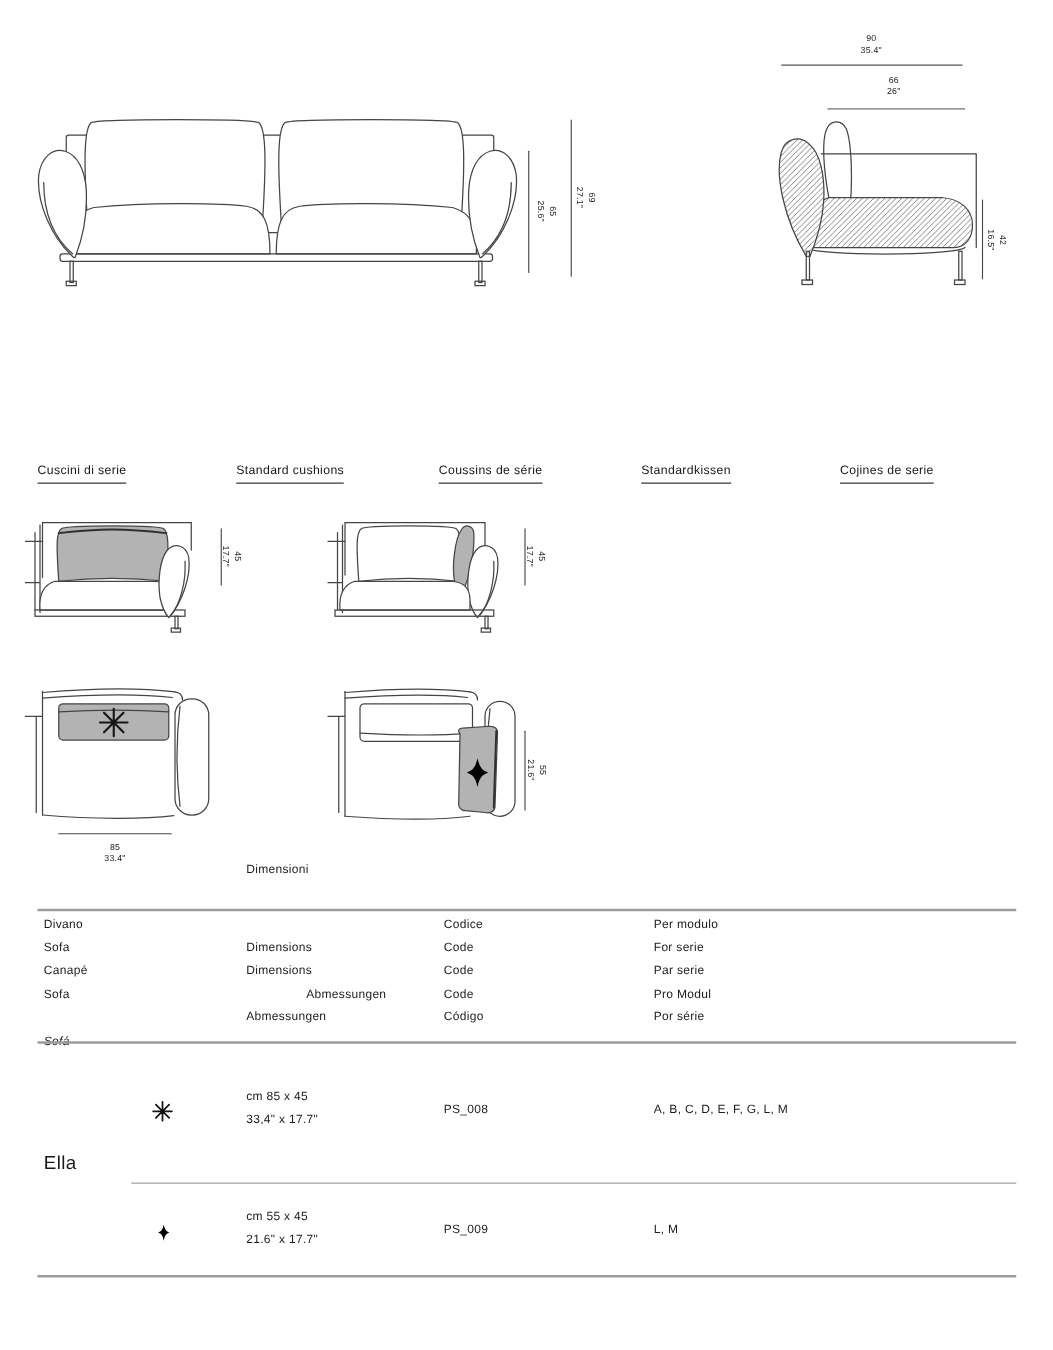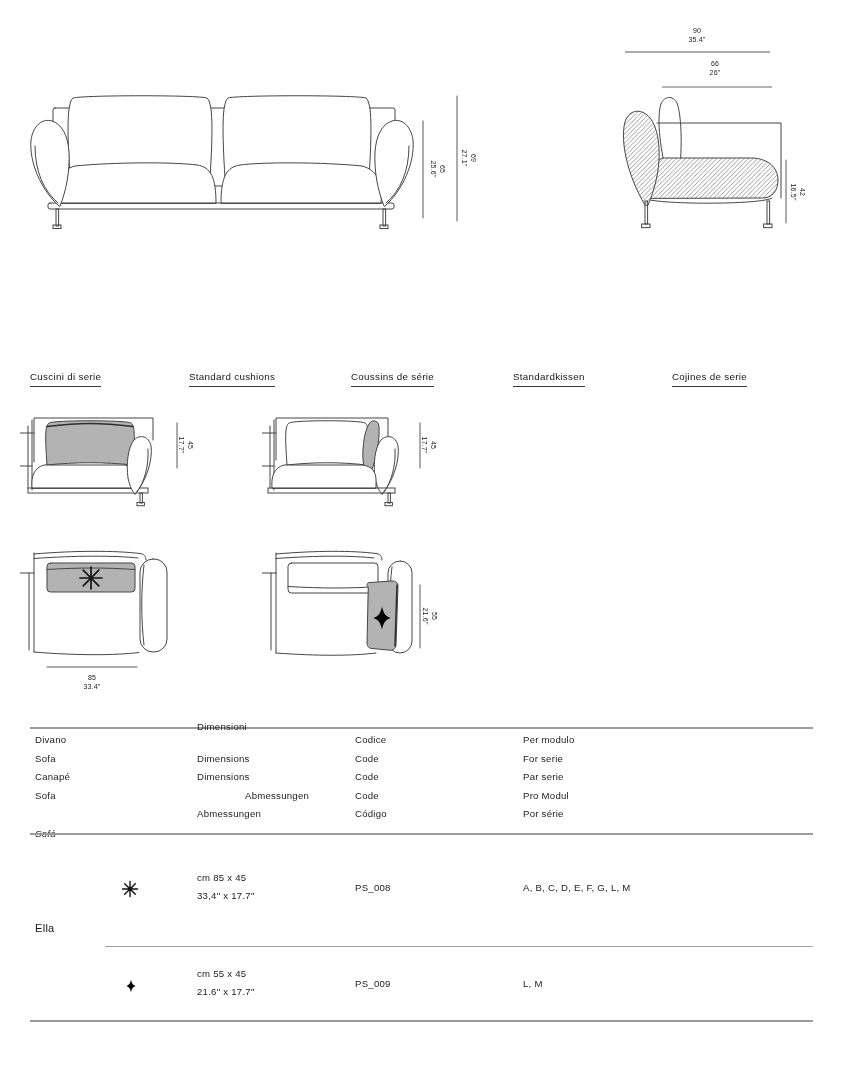--- a/index.html
+++ b/index.html
@@ -5,21 +5,21 @@
   html,body{margin:0;padding:0;background:#fff;}
   .sheet{position:relative;width:841px;height:1080px;background:#ffffff;overflow:hidden;
          font-family:"Liberation Sans",sans-serif;color:#1c1c1c;}
   .abs{position:absolute;}
   svg text{font-family:"Liberation Sans",sans-serif;font-size:7px;fill:#222;letter-spacing:0.2px;}
   .lang{position:absolute;top:371px;font-size:9.8px;letter-spacing:0.3px;color:#161616;
         border-bottom:1.1px solid #3a3a3a;padding-bottom:4px;white-space:nowrap;}
   .rule{position:absolute;height:1.6px;background:#9c9c9c;}
   .cell{position:absolute;font-size:9.6px;letter-spacing:0.25px;white-space:nowrap;color:#1c1c1c;}
   .dim2 div{line-height:18px;}
-  .product{position:absolute;font-size:11px;letter-spacing:0.3px;color:#161616;}
+  .product{position:absolute;font-size:15px;letter-spacing:0.3px;color:#161616;}
 </style>
 </head>
 <body>
 
 <div class="sheet">
 
   <svg class="abs" style="left:25px;top:90px;" width="470" height="145" viewBox="0 0 470 145">
     <g stroke="#454545" fill="none" stroke-width="1" stroke-linecap="round">
       <rect x="28" y="18" width="342" height="78" rx="2"></rect>
       <path fill="#fff" d="M45,88 C42,40 42,13 48,8 C60,5 173,5 182,8 C188,13 188,40 185,88 C140,85 90,85 45,88 Z"></path>
@@ -165,21 +165,21 @@
     </g>
     <g transform="translate(170,71) rotate(90)">
       <text y="0" text-anchor="middle">55</text>
       <text y="9.5" text-anchor="middle">21.6"</text>
     </g>
   </svg>
 
   <div class="rule" style="left:30px;top:727px;width:783px;"></div>
 
   <div class="cell" style="left:35px;top:734px;">Divano</div>
-  <div class="cell" style="left:197px;top:721px;text-align:right;">Dimensioni</div>
+  <div class="cell" style="left:197px;top:690px;text-align:right;">Dimensioni</div>
   <div class="cell" style="left:355px;top:734px;">Codice</div>
   <div class="cell" style="left:523px;top:734px;">Per modulo</div>
 
   <div class="cell" style="left:35px;top:753px;">Sofa</div>
   <div class="cell" style="left:197px;top:753px;">Dimensions</div>
   <div class="cell" style="left:355px;top:753px;">Code</div>
   <div class="cell" style="left:523px;top:753px;">For serie</div>
 
   <div class="cell" style="left:35px;top:771px;">Canapé</div>
   <div class="cell" style="left:197px;top:771px;">Dimensions</div>

